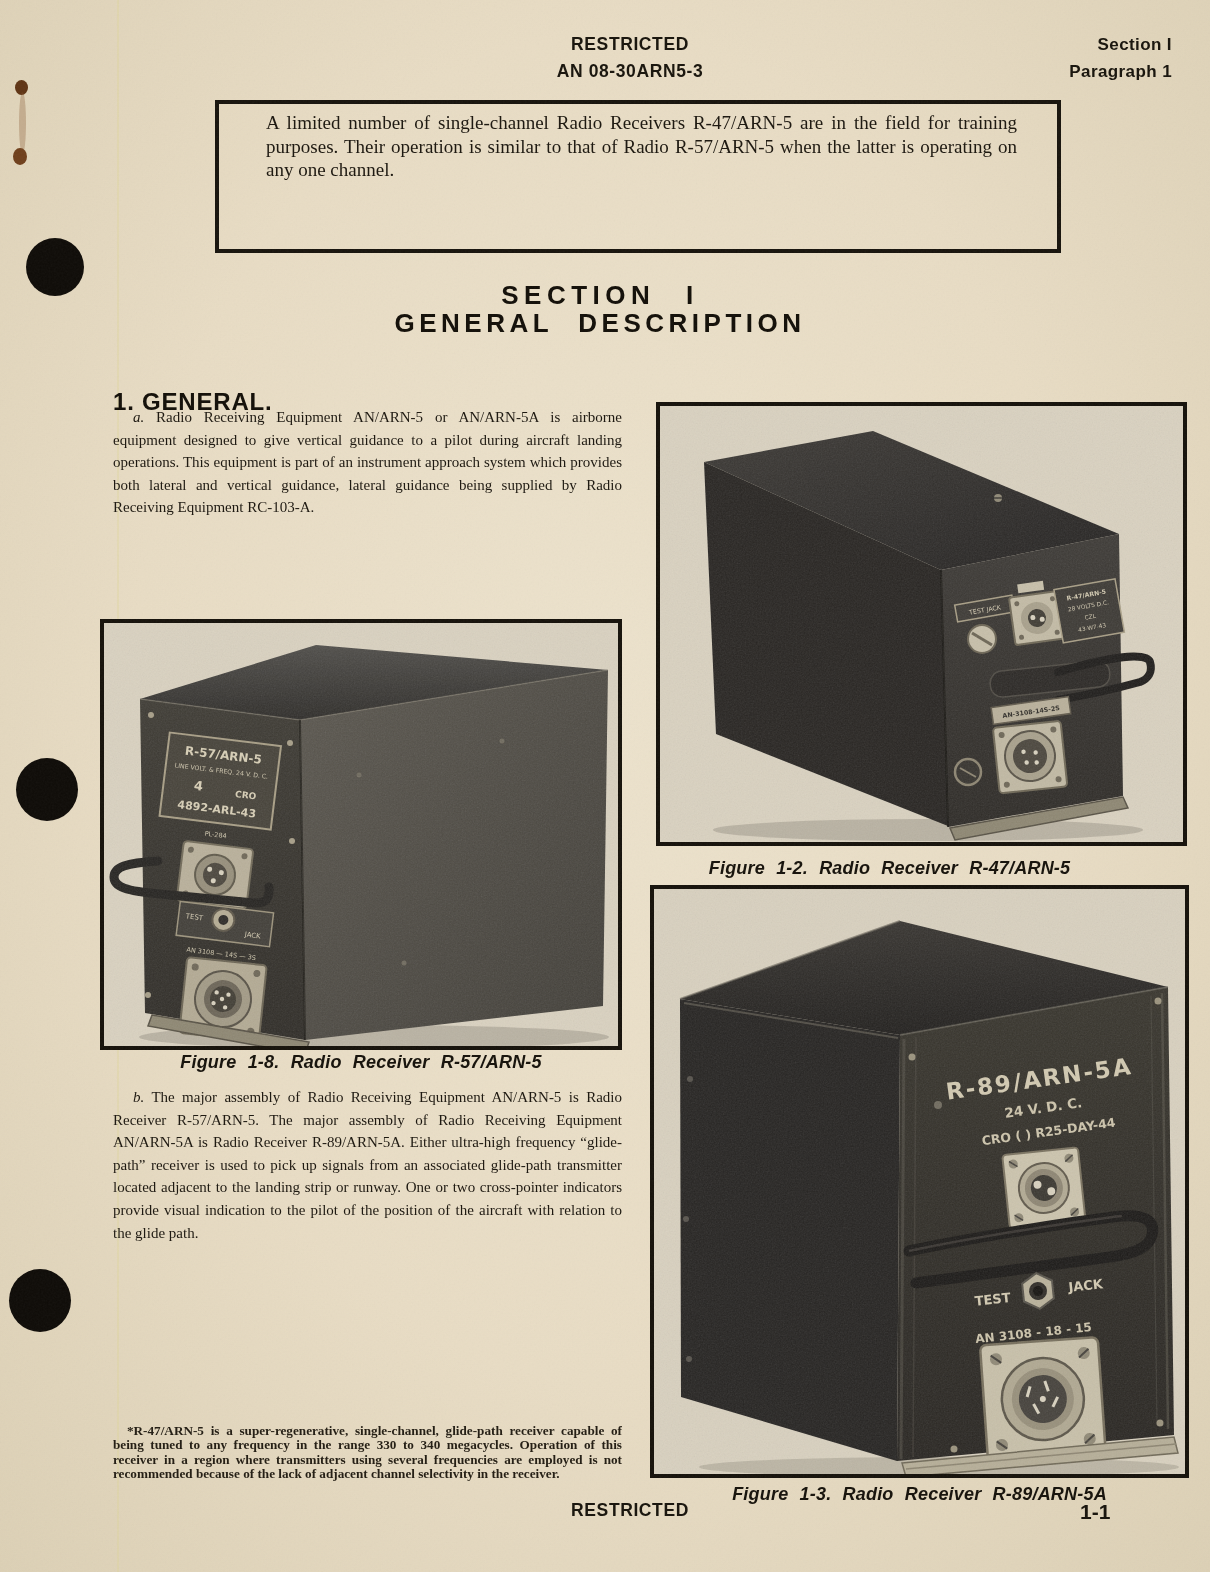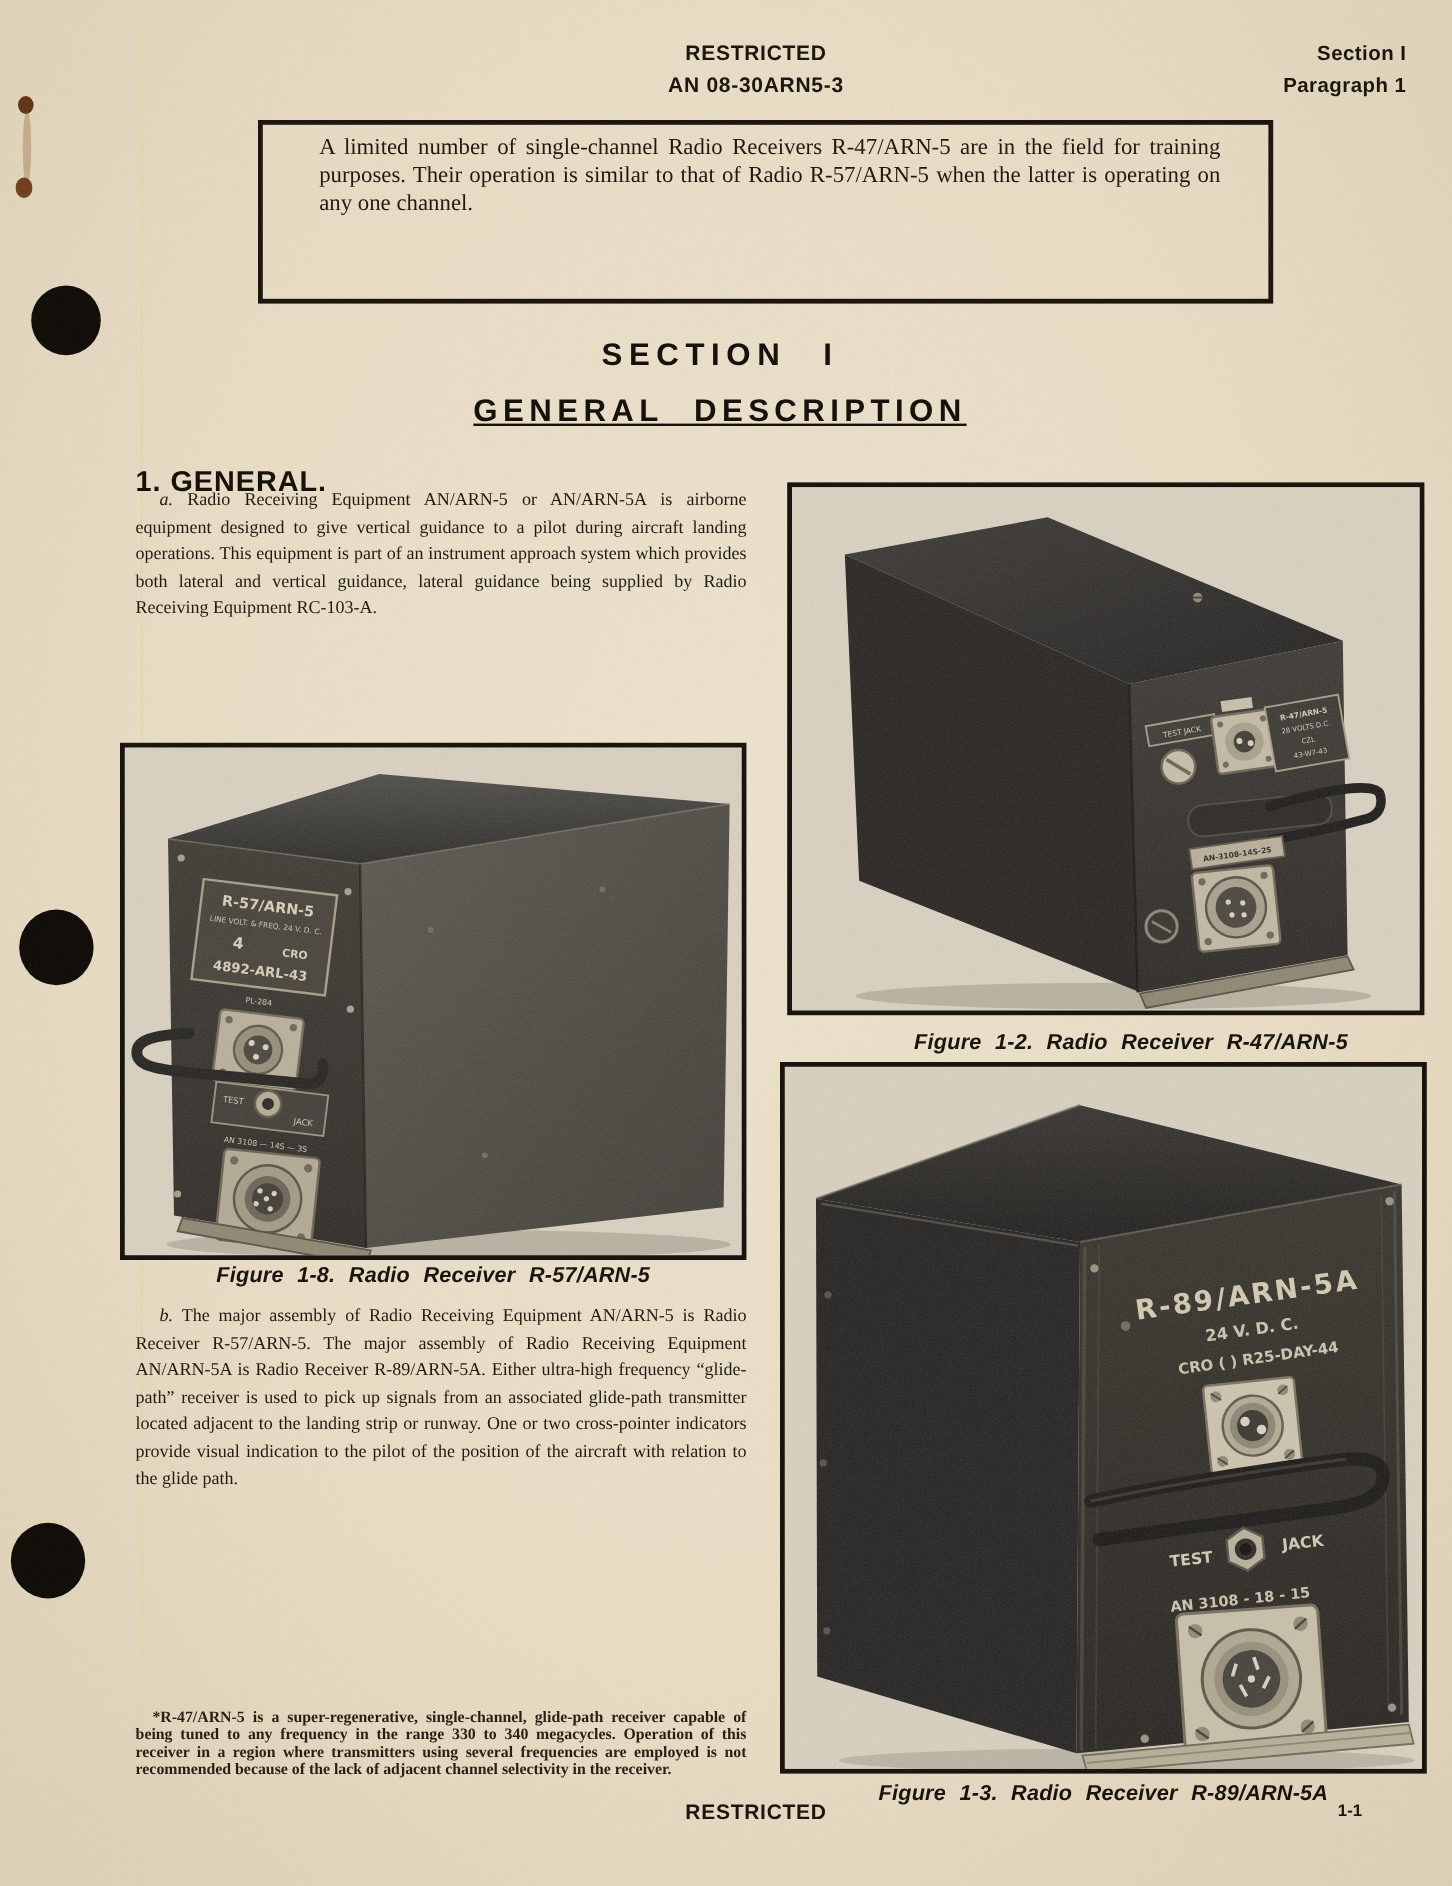--- a/index.html
+++ b/index.html
@@ -27,21 +27,21 @@
   .h-general{top:388px;font-size:24px;letter-spacing:.8px;color:#120e07;}
   .body-p{font-size:15px;line-height:22.6px;text-indent:20px;color:#1b160e;}
   .lead{font-style:italic;}
   .footnote{top:1424px;font-size:13.2px;line-height:14.3px;font-weight:bold;text-indent:14px;color:#221c12;}
 
   .figframe{border:4px solid #15110a;background:#dad2c0;}
   .figcap{font-family:"Liberation Sans",sans-serif;font-weight:bold;font-style:italic;
           font-size:18px;word-spacing:6px;letter-spacing:.2px;text-align:center;color:#15110a;}
 
   .footer-c{left:300px;top:1500px;width:660px;text-align:center;font-size:17.5px;letter-spacing:.6px;color:#17130b;}
-  .footer-r{left:1080px;top:1500px;width:90px;text-align:center;font-size:14px;color:#17130b;}
+  .footer-r{left:1080px;top:1500px;width:90px;text-align:left;font-size:21px;color:#17130b;}
 
   .hole{background:#0e0b07;border-radius:50%;}
   .rust{border-radius:50%;}
   .crease{left:117px;top:0;width:2px;height:1572px;background:rgba(222,212,150,.33);}
 
   .grain-page{left:0;top:0;width:1210px;height:1572px;opacity:.05;pointer-events:none;}
   svg text{font-family:"DejaVu Sans",sans-serif;}
 </style>
 </head>
 <body>
@@ -63,21 +63,21 @@
   <div class="abs sans b hdr-right">
     <div>Section I</div>
     <div>Paragraph 1</div>
   </div>
 
   <div class="abs notice">
     <div class="serif just notice-body">A limited number of single-channel Radio Receivers R-47/ARN-5 are in the field for training purposes. Their operation is similar to that of Radio R-57/ARN-5 when the latter is operating on any one channel.</div>
   </div>
 
   <div class="abs sans b sec-head" style="top:280px;">SECTION I</div>
-  <div class="abs sans b sec-head" style="top:327px;letter-spacing:4.5px;word-spacing:14px;text-decoration:underline;">GENERAL DESCRIPTION</div>
+  <div class="abs sans b sec-head" style="top:308px;letter-spacing:4.5px;word-spacing:14px;">GENERAL DESCRIPTION</div>
 
   <div class="abs sans b col-l h-general">1. GENERAL.</div>
 
   <p class="abs col-l just body-p" style="top:406px;margin:0;"><i class="lead">a.</i> <span>Radio Receiving Equipment AN/ARN-5 or AN/ARN-5A is airborne equipment designed to give vertical guidance to a pilot during aircraft landing operations. This equipment is part of an instrument approach system which provides both lateral and vertical guidance, lateral guidance being supplied by Radio Receiving Equipment RC-103-A.</span></p>
 
   <div class="abs figframe" style="left:100px;top:619px;width:514px;height:423px;">
     <svg width="514" height="423" viewBox="0 0 514 423">
       <defs>
         <linearGradient id="f1side" x1="0" y1="0" x2="1" y2="1">
           <stop offset="0" stop-color="#5a564e"></stop>
@@ -244,21 +244,21 @@
           <circle cx="376" cy="347" r="2.2" fill="#d9d2bf"></circle>
         <circle cx="366" cy="356" r="2.2" fill="#d9d2bf"></circle>
           <circle cx="376" cy="357" r="2.2" fill="#d9d2bf"></circle>
       </g>
       <circle cx="308" cy="366" r="13" fill="#35322d" stroke="#8c8470" stroke-width="2.5"></circle>
       <line x1="300" y1="362" x2="316" y2="371" stroke="#8c8470" stroke-width="2"></line>
       <polygon points="290,422 463,391 468,402 295,434" fill="#8d8671" stroke="#565043" stroke-width="1.5"></polygon>
       <rect width="523" height="436" filter="url(#g2)" opacity=".12"></rect>
     </svg>
   </div>
-  <div class="abs figcap" style="left:677px;top:858px;width:531px;">Figure 1-2. Radio Receiver R-47/ARN-5</div>
+  <div class="abs figcap" style="left:624px;top:858px;width:531px;">Figure 1-2. Radio Receiver R-47/ARN-5</div>
 
   <div class="abs figframe" style="left:650px;top:885px;width:531px;height:585px;">
     <svg width="531" height="585" viewBox="0 0 531 585">
       <defs>
         <linearGradient id="f3top" x1="0" y1="0" x2="0" y2="1">
           <stop offset="0" stop-color="#36332f"></stop>
             <stop offset="1" stop-color="#201e1c"></stop>
         </linearGradient>
         <linearGradient id="f3front" x1="0" y1="0" x2="0" y2="1">
           <stop offset="0" stop-color="#37342c"></stop>

